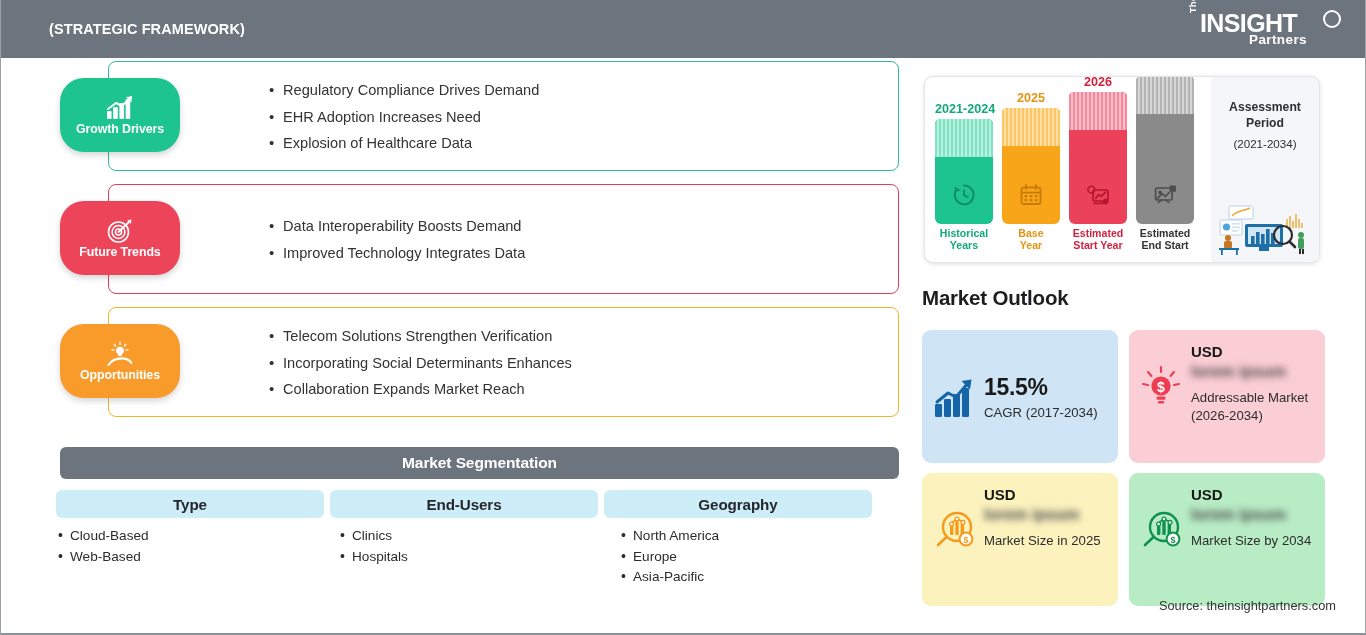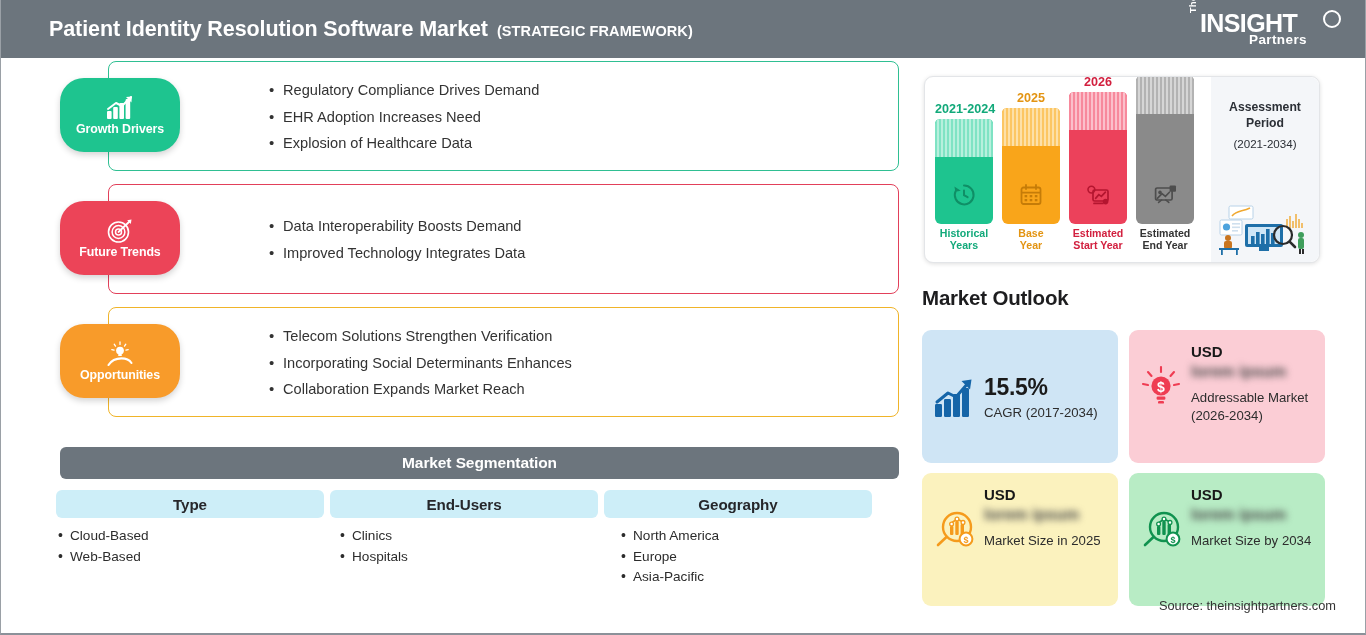--- a/index.html
+++ b/index.html
@@ -238,21 +238,20 @@
     font-size: 12.8px; color: #333; white-space: nowrap;
   }
 </style>
 </head>
 <body>
 
 <div id="page">
 
   <div class="header">
     <div class="header-title-wrap">
-      <span class="header-title">Patient Identity Resolution Software Market</span>
       <span class="header-sub">(STRATEGIC FRAMEWORK)</span>
     </div>
     <div class="logo">
       <span class="logo-the">The</span>
       <span class="logo-insight">INSIGHT</span>
       <span class="logo-partners">Partners</span>
       <span class="logo-bubble"></span>
     </div>
   </div>
 
@@ -439,21 +438,21 @@
                 <svg viewBox="0 0 26 26" width="26" height="26">
                   <rect x="3.6" y="6" width="16.5" height="12" rx="1.6" stroke="#4d4d4d" stroke-width="1.7" fill="none"></rect>
                   <circle cx="8" cy="10.4" r="1.8" fill="#4d4d4d"></circle>
                   <path d="M5.4 16.4 L10 11.6 L13.4 14.4 L17.4 10.2" stroke="#4d4d4d" stroke-width="1.6" fill="none" stroke-linecap="round"></path>
                   <path d="M6.6 20.4 L9.6 18 M16.8 20.4 L13.8 18" stroke="#4d4d4d" stroke-width="1.6" stroke-linecap="round"></path>
                   <rect x="17.6" y="3.4" width="6.4" height="6.4" rx="1" fill="#4d4d4d"></rect>
                 </svg>
               </span>
             </div>
             <div class="tl-cap" style="color:#333">Estimated</div>
-            <div class="tl-cap" style="color:#333;margin-top:0">End Year</div>
+            <div class="tl-cap" style="color:#333;margin-top:0">End Start</div>
           </div>
         </div>
 
         <div class="tl-right">
           <div class="tl-right-title">
             <span>Assessment</span><br>
             <span>Period</span>
           </div>
           <div class="tl-right-range">(2021-2034)</div>
           <span class="tl-illus">

